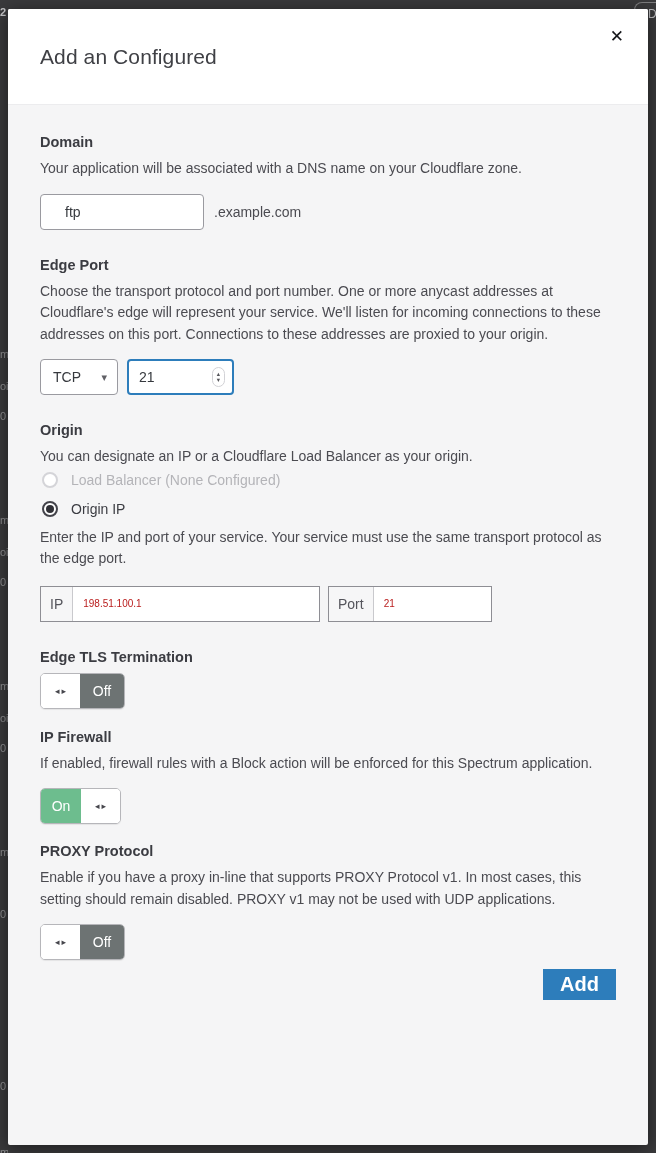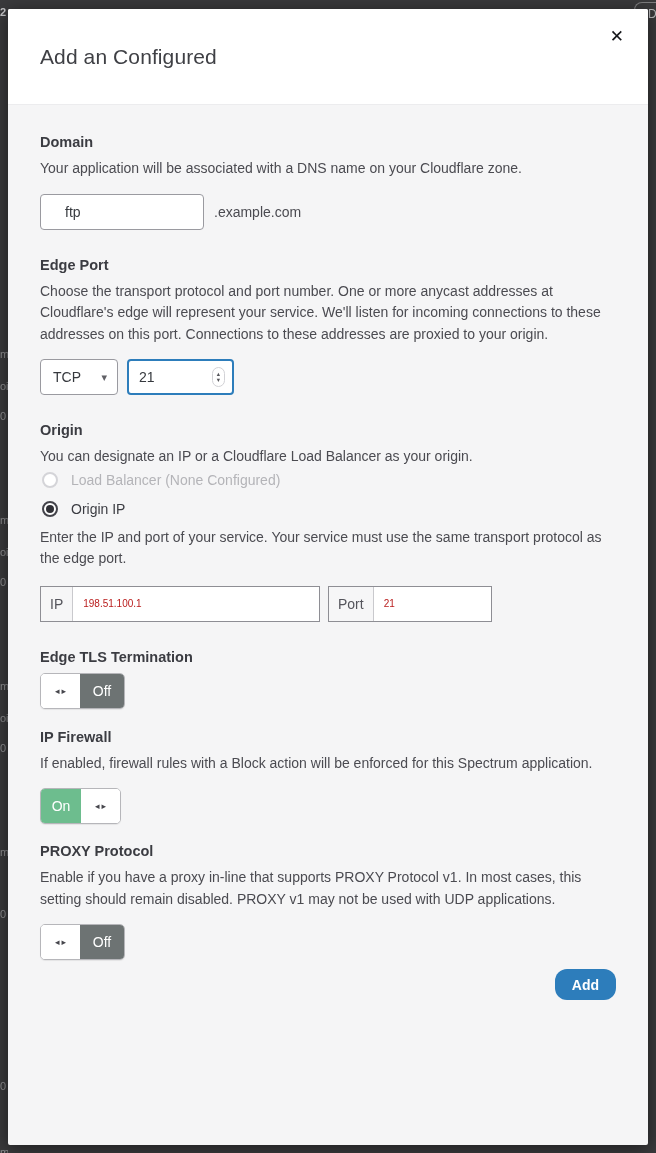--- a/index.html
+++ b/index.html
@@ -165,23 +165,23 @@
   .arrows {
     font-family: "DejaVu Sans", sans-serif;
     font-size: 9px; color: #46464c; letter-spacing: 2px;
     padding-left: 2px;
   }
 
   
   .modal-footer { display: flex; justify-content: flex-end; padding: 9px 32px 0; }
   .btn-add {
     background: var(--accent); color: #fff;
-    border: none; border-radius: 12px; cursor: pointer;
+    border: none; border-radius: 0; cursor: pointer;
     height: 31px; padding: 0 17px;
-    font-size: 14px; font-weight: 700;
+    font-size: 20px; font-weight: 700;
     font-family: "Liberation Sans", sans-serif;
   }
 </style>
 </head>
 <body>
 
 <span class="frag" style="top:6px;color:#c9c9cb;font-weight:bold">2</span>
 <span class="frag" style="top:348px">m</span>
 <span class="frag" style="top:380px">oi</span>
 <span class="frag" style="top:410px">0</span>

